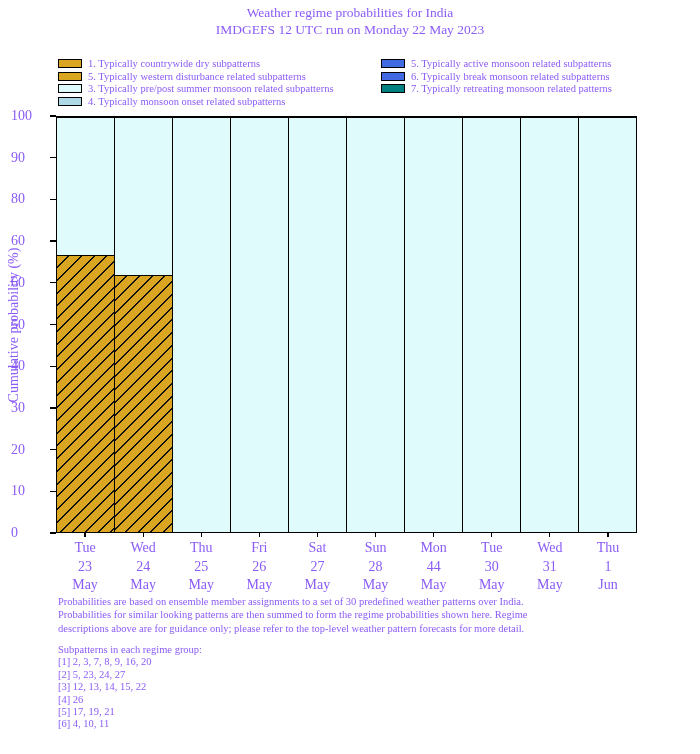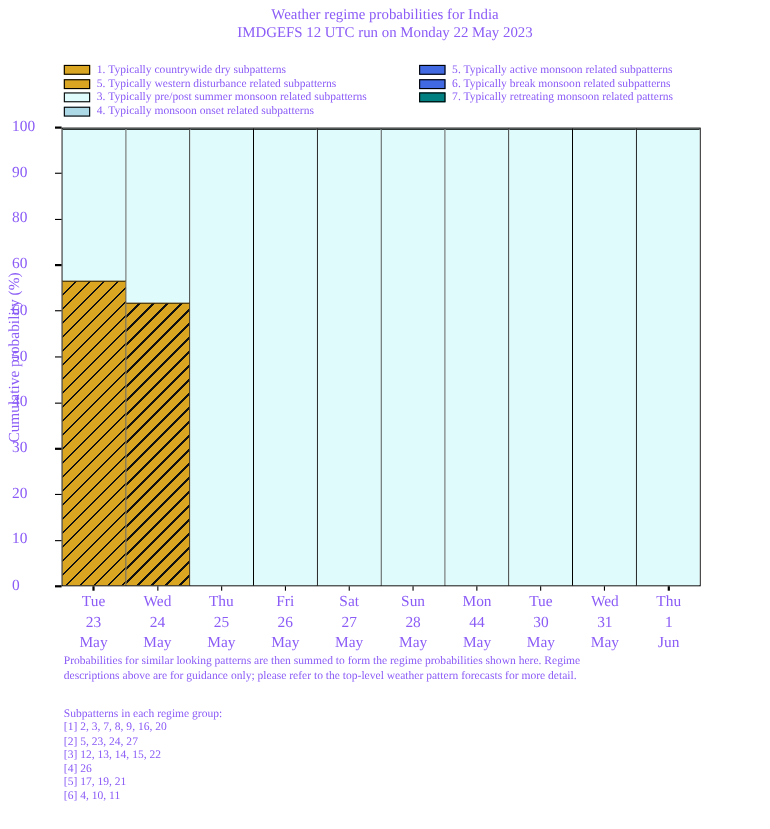--- a/index.html
+++ b/index.html
@@ -201,20 +201,21 @@
       </div>
       <div class="xtick-mark" style="left: 607.3px;"></div>
       <div class="xtick-label" style="left: 577.95px;">
         <div>Thu</div>
         <div>1</div>
         <div>Jun</div>
       </div>
     </div>
 
   <div class="footnote" id="footnote">
+      <div>Probabilities are based on ensemble member assignments to a set of 30 predefined weather patterns over India.</div>
       <div>Probabilities for similar looking patterns are then summed to form the regime probabilities shown here. Regime</div>
       <div>descriptions above are for guidance only; please refer to the top-level weather pattern forecasts for more detail.</div>
     </div>
 
   <div class="subpatterns">
     <div>Subpatterns in each regime group:</div>
     <div id="subpattern-lines">
         <div>[1] 2, 3, 7, 8, 9, 16, 20</div>
         <div>[2] 5, 23, 24, 27</div>
         <div>[3] 12, 13, 14, 15, 22</div>

